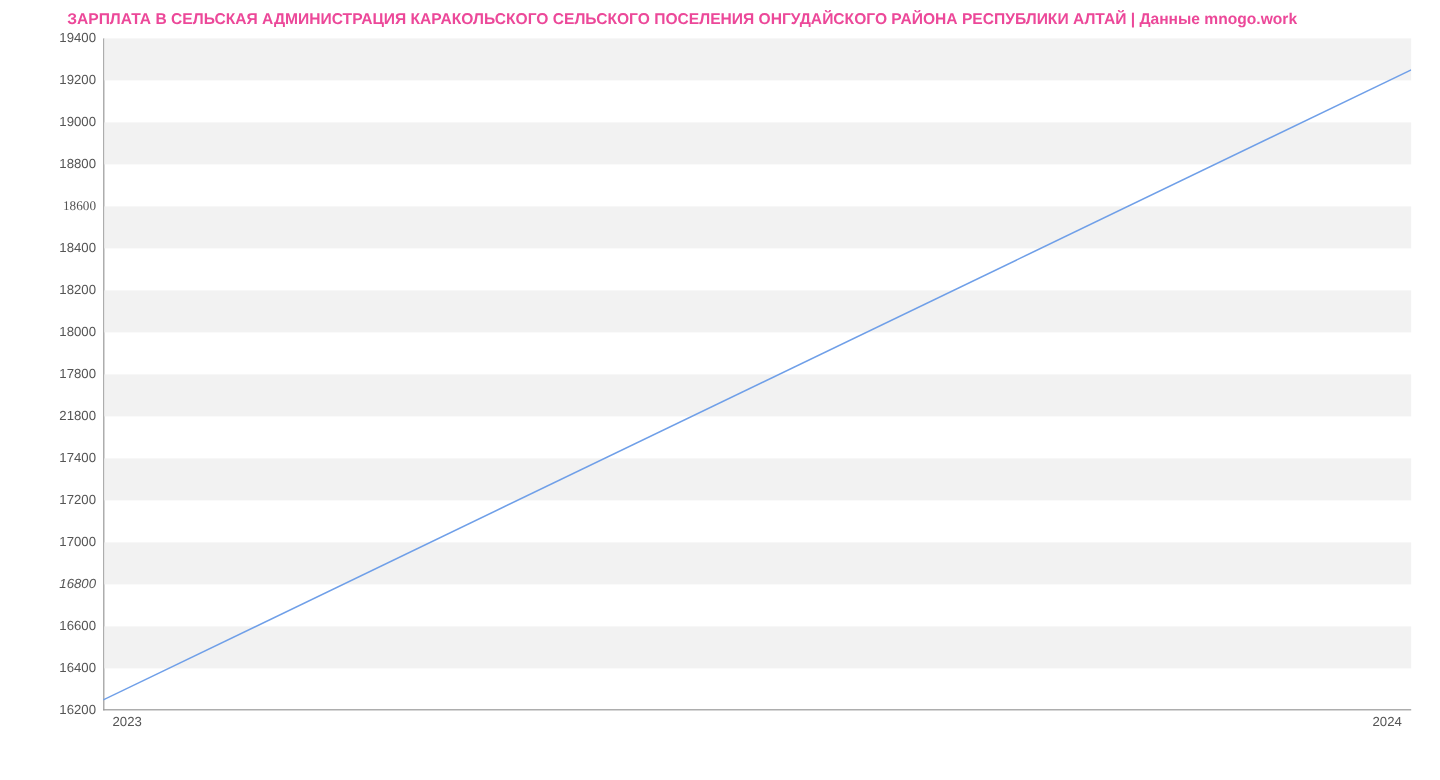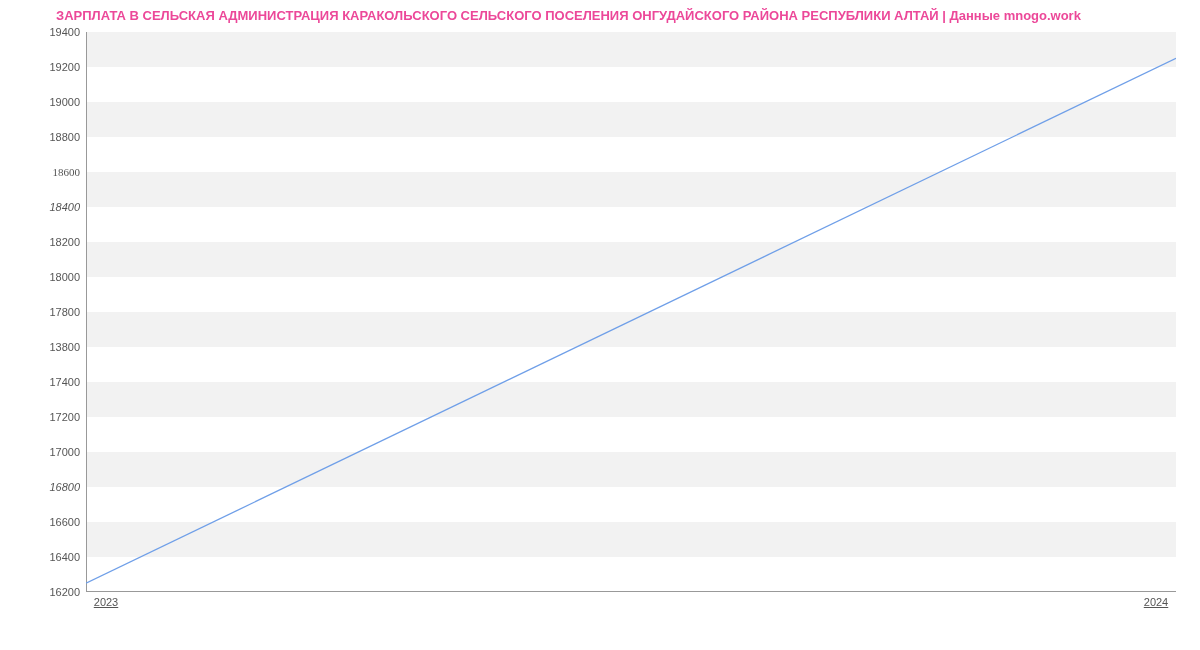--- a/index.html
+++ b/index.html
@@ -49,21 +49,20 @@
       width: 70px;
       transform: translateY(-50%);
     }
     .x-tick-label {
       position: absolute;
       top: 596px;
       font-size: 11px;
       color: #555;
       text-align: center;
       transform: translateX(-50%);
-      text-decoration: underline;
     }
     .data-line {
       position: absolute;
       top: 32px;
       left: 86px;
       width: 1090px;
       height: 560px;
       pointer-events: none;
     }
   </style>
@@ -85,25 +84,25 @@
   <svg class="data-line" viewBox="0 0 1090 560" preserveAspectRatio="none">
       <polyline points="0,551.25 1090,26.25" fill="none" stroke="#6f9fe8" stroke-width="1.3"></polyline>
     </svg>
 <div class="y-tick-label" style="top: 592px;">16200</div>
     <div class="y-tick-label" style="top: 557px;">16400</div>
     <div class="y-tick-label" style="top: 522px;">16600</div>
     <div class="y-tick-label" style="top: 487px; font-style: italic;">16800</div>
     <div class="y-tick-label" style="top: 452px;">17000</div>
     <div class="y-tick-label" style="top: 417px;">17200</div>
     <div class="y-tick-label" style="top: 382px;">17400</div>
-    <div class="y-tick-label" style="top: 347px;">13800</div>
+    <div class="y-tick-label" style="top: 347px;">21800</div>
     <div class="y-tick-label" style="top: 312px;">17800</div>
     <div class="y-tick-label" style="top: 277px;">18000</div>
     <div class="y-tick-label" style="top: 242px;">18200</div>
-    <div class="y-tick-label" style="top: 207px; font-style: italic;">18400</div>
+    <div class="y-tick-label" style="top: 207px;">18400</div>
     <div class="y-tick-label" style="top: 172px; font-family: Liberation Serif, serif;">18600</div>
     <div class="y-tick-label" style="top: 137px;">18800</div>
     <div class="y-tick-label" style="top: 102px;">19000</div>
     <div class="y-tick-label" style="top: 67px;">19200</div>
     <div class="y-tick-label" style="top: 32px;">19400</div>
     <div class="x-tick-label" style="left: 106px;">2023</div>
     <div class="x-tick-label" style="left: 1156px;">2024</div>
   </div>
 
 </body></html>

